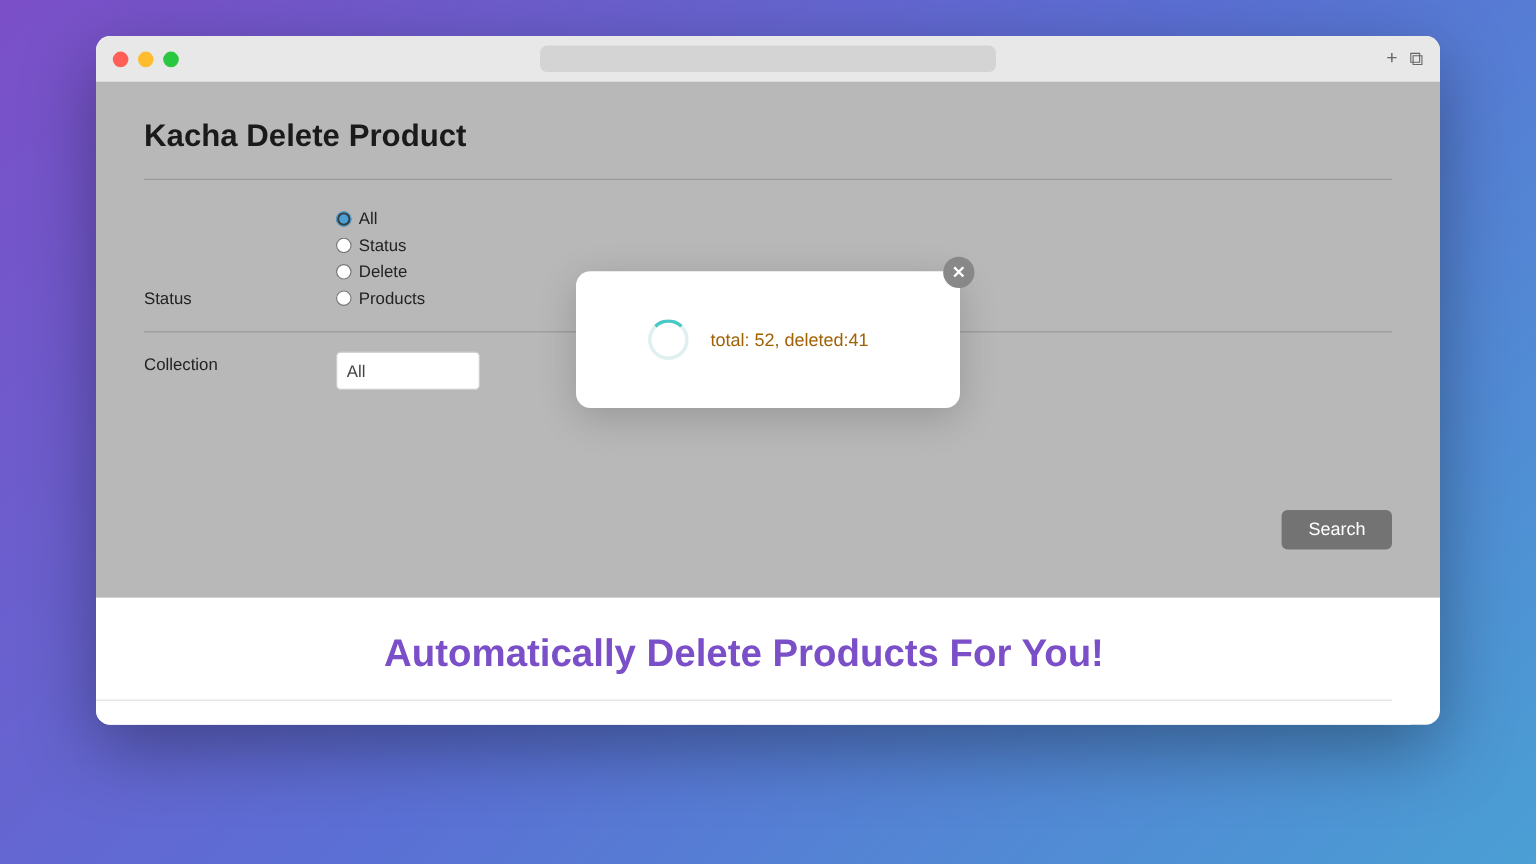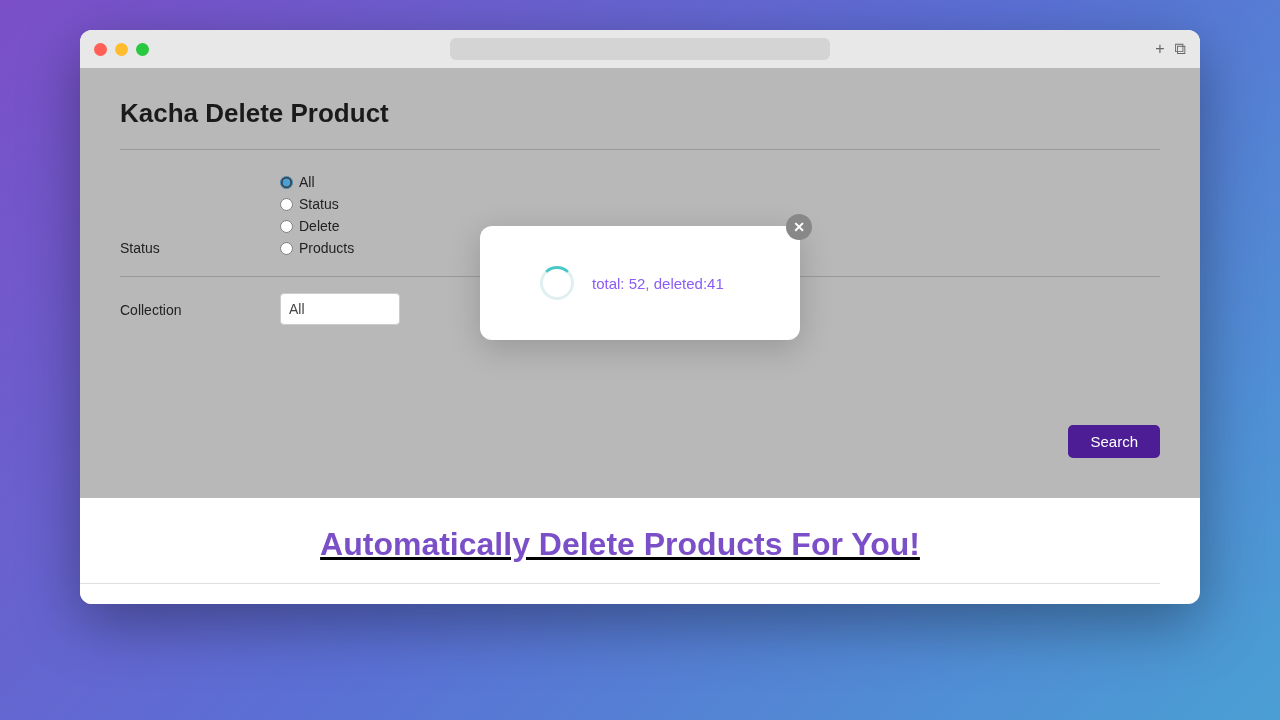--- a/index.html
+++ b/index.html
@@ -119,21 +119,20 @@
       cursor: pointer;
     }
 
     .radio-item input[type="radio"] {
       accent-color: #4a9fd4;
       cursor: pointer;
     }
 
     .collection-section {
       display: flex;
-      align-items: center;
       margin-bottom: 8px;
     }
 
     .collection-divider {
       border: none;
       border-top: 1px solid #999;
       margin-bottom: 16px;
     }
 
     .input-field {
@@ -156,21 +155,21 @@
       padding: 0 8px;
       font-size: 14px;
       color: #444;
       appearance: auto;
     }
 
     .search-btn {
       position: absolute;
       right: 40px;
       bottom: 40px;
-      background: #4c1d95;
+      background: #737373;
       color: #fff;
       border: none;
       border-radius: 5px;
       padding: 8px 22px;
       font-size: 15px;
       cursor: pointer;
       font-weight: 500;
       margin-top: 32px;
     }
 
@@ -223,32 +222,31 @@
       animation: spin 1s linear infinite;
       flex-shrink: 0;
     }
 
     @keyframes spin {
       to { transform: rotate(360deg); }
     }
 
     .modal-text {
       font-size: 15px;
-      color: #8b5cf6;
+      color: #a16207;
       white-space: nowrap;
       text-align: right;
     }
 
     
     .tagline-section {
       background: #fff;
       width: 1096px;
       padding: 28px 16px 20px 0;
       text-align: center;
-      text-decoration: underline;
     }
 
     .tagline {
       font-size: 32px;
       font-weight: 700;
       color: #7b4fc8;
     }
 
     .bottom-divider {
       border: none;

